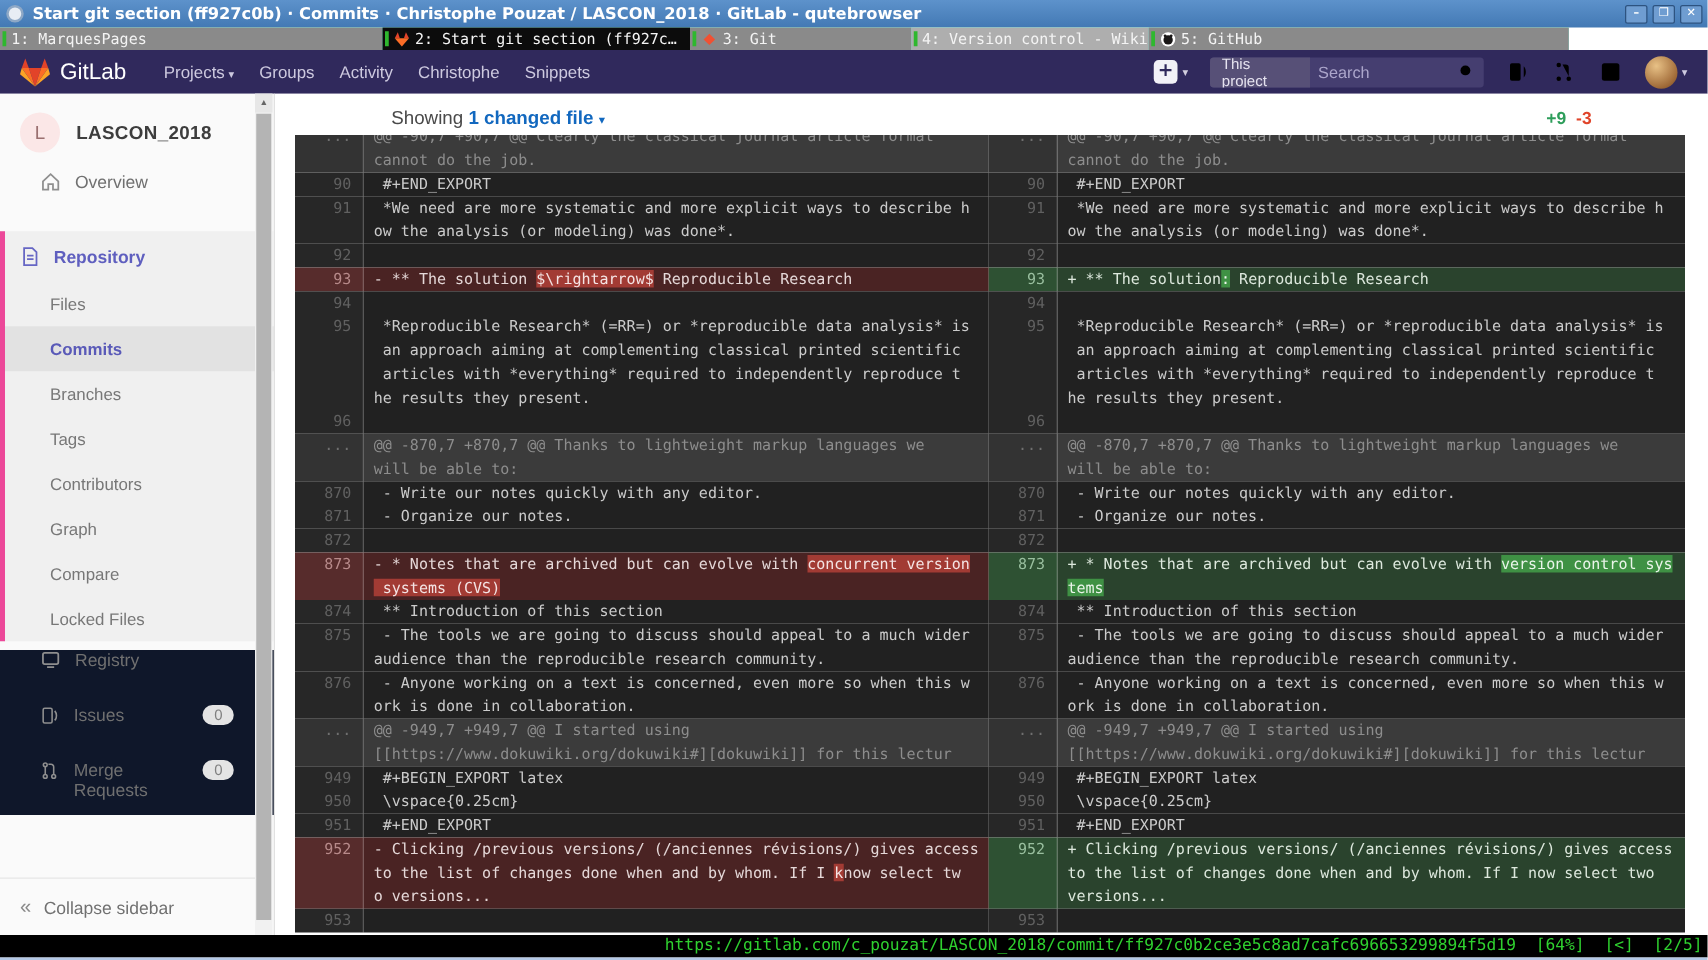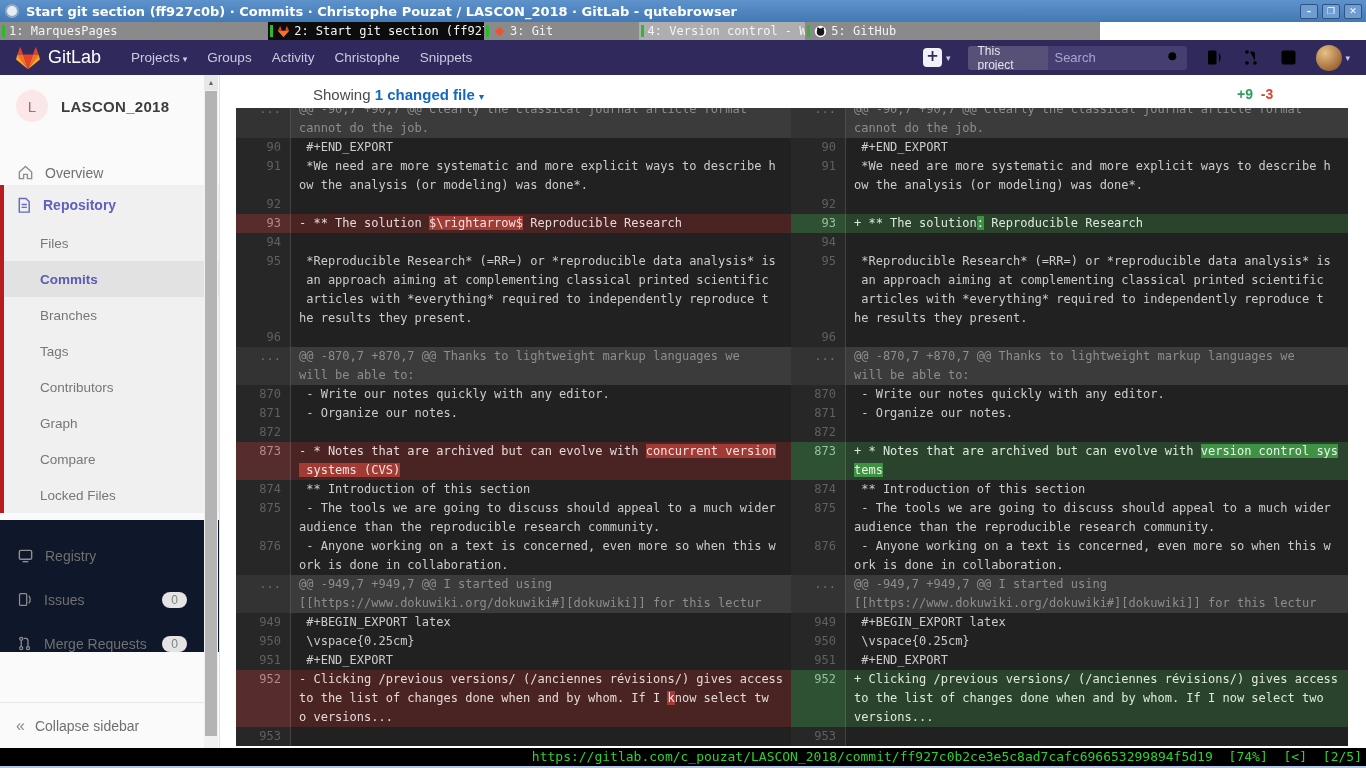--- a/index.html
+++ b/index.html
@@ -10,21 +10,21 @@
   #titlebar { position:absolute; left:0; top:0; width:1366px; height:22px;
     background:linear-gradient(#5d92cb,#4379b4); display:flex; align-items:center;
     color:#fff; font:bold 13px "DejaVu Sans", sans-serif; padding-left:5px; }
   #qb-icon { width:14px; height:14px; border-radius:50%; background:#e8edf4;
     border:2px solid #8ea8c6; margin-right:7px; flex:none; }
   #win-buttons { margin-left:auto; display:flex; gap:4px; padding-right:4px; }
   .winbtn { width:18px; height:15px; background:#6f9dd1; border:1px solid #2d5380;
     color:#fff; font:bold 9px "DejaVu Sans", sans-serif; display:flex;
     align-items:center; justify-content:center; border-radius:2px; }
 
-  #tabbar { position:absolute; left:0; top:22px; width:1100px; height:18px;
+  #tabbar { position:absolute; left:0; top:22px; width:1255px; height:18px;
     background:#5eead4; display:flex; font:12px "DejaVu Sans Mono", monospace;justify-content:center; }
   .tab { height:18px; display:flex; align-items:center; color:#f4f4f4;
     overflow:hidden; white-space:nowrap; }
   .tab .indicator { width:3px; height:12px; background:#2eb82e; margin:0 4px 0 2px; flex:none; }
   .tab .fav { width:13px; height:13px; margin-right:4px; flex:none; }
 
   
   #navbar { position:absolute; left:0; top:40px; width:1366px; height:35px;
     background:#30295c; display:flex; align-items:center; color:#d2cede; }
   #brand { display:flex; align-items:center; gap:7px; padding-left:15px; }
@@ -48,24 +48,24 @@
     background:radial-gradient(circle at 35% 30%, #e8c186, #a06a38 70%, #6d4522); }
   #avatar-caret { font-size:9px; color:#cdc9df; margin-left:3px; }
 
   
   #sidebar { position:absolute; left:0; top:75px; width:220px; height:673px;
     background:#fafafa; border-right:1px solid #e1e1e1; color:#707070; }
   #project-row { display:flex; align-items:center; gap:13px; padding:15px 16px; height:62px; }
   #project-avatar { width:32px; height:32px; border-radius:50%; background:#fbe7e7;
     color:#9a7070; font-size:15px; display:flex; align-items:center; justify-content:center; flex:none; }
   #project-name { color:#3d3d3d; font-size:15px; font-weight:bold; letter-spacing:.3px; }
-  .nav-item { height:44px; display:flex; align-items:flex-end; gap:11px;
-    padding-left:17px; font-size:14px; color:#707070; position:relative; }
+  .nav-item { height:44px; display:flex; align-items:flex-start; gap:11px;
+    padding-left:32px; font-size:14px; color:#707070; position:relative; }
   .nav-item svg { stroke:#8f8f8f; fill:none; stroke-width:1.5; flex:none; }
-  #repo-section { background:#f0f0f0; border-left:4px solid #b91c1c; margin-top:4px; }
+  #repo-section { background:#f0f0f0; border-left:4px solid #ec4899; margin-top:4px; }
   #repo-head { height:40px; display:flex; align-items:center; gap:11px; padding-left:12px;
     color:#5f5fbf; font-weight:bold; font-size:14px; }
   #repo-head svg { stroke:#6666c4; fill:none; stroke-width:1.5; }
   .sub-item { height:36px; display:flex; align-items:center; padding-left:36px;
     font-size:13.5px; color:#777; }
   .sub-item.active { background:#e2e2e2; color:#5a5ab8; font-weight:bold; }
   #repo-section ~ .nav-item { background:#0f172a; }
   .badge { margin-left:auto; margin-right:32px; background:#e4e4e4; color:#808080;
     border-radius:9px; font-size:12px; padding:1px 9px; }
   #registry-item { margin-top:7px; }
@@ -510,17 +510,17 @@
             <div class="gut">953</div>
             <div class="code"></div>
           </div>
         </div>
     </div>
   </div>
 </div>
 
 <div id="statusbar">
   <span>https://gitlab.com/c_pouzat/LASCON_2018/commit/ff927c0b2ce3e5c8ad7cafc696653299894f5d19</span>
-  <span>[74%]</span>
+  <span>[64%]</span>
   <span>[&lt;]</span>
   <span>[2/5]</span>
 </div>
 <div id="win-border"></div>
 
 </body></html>

